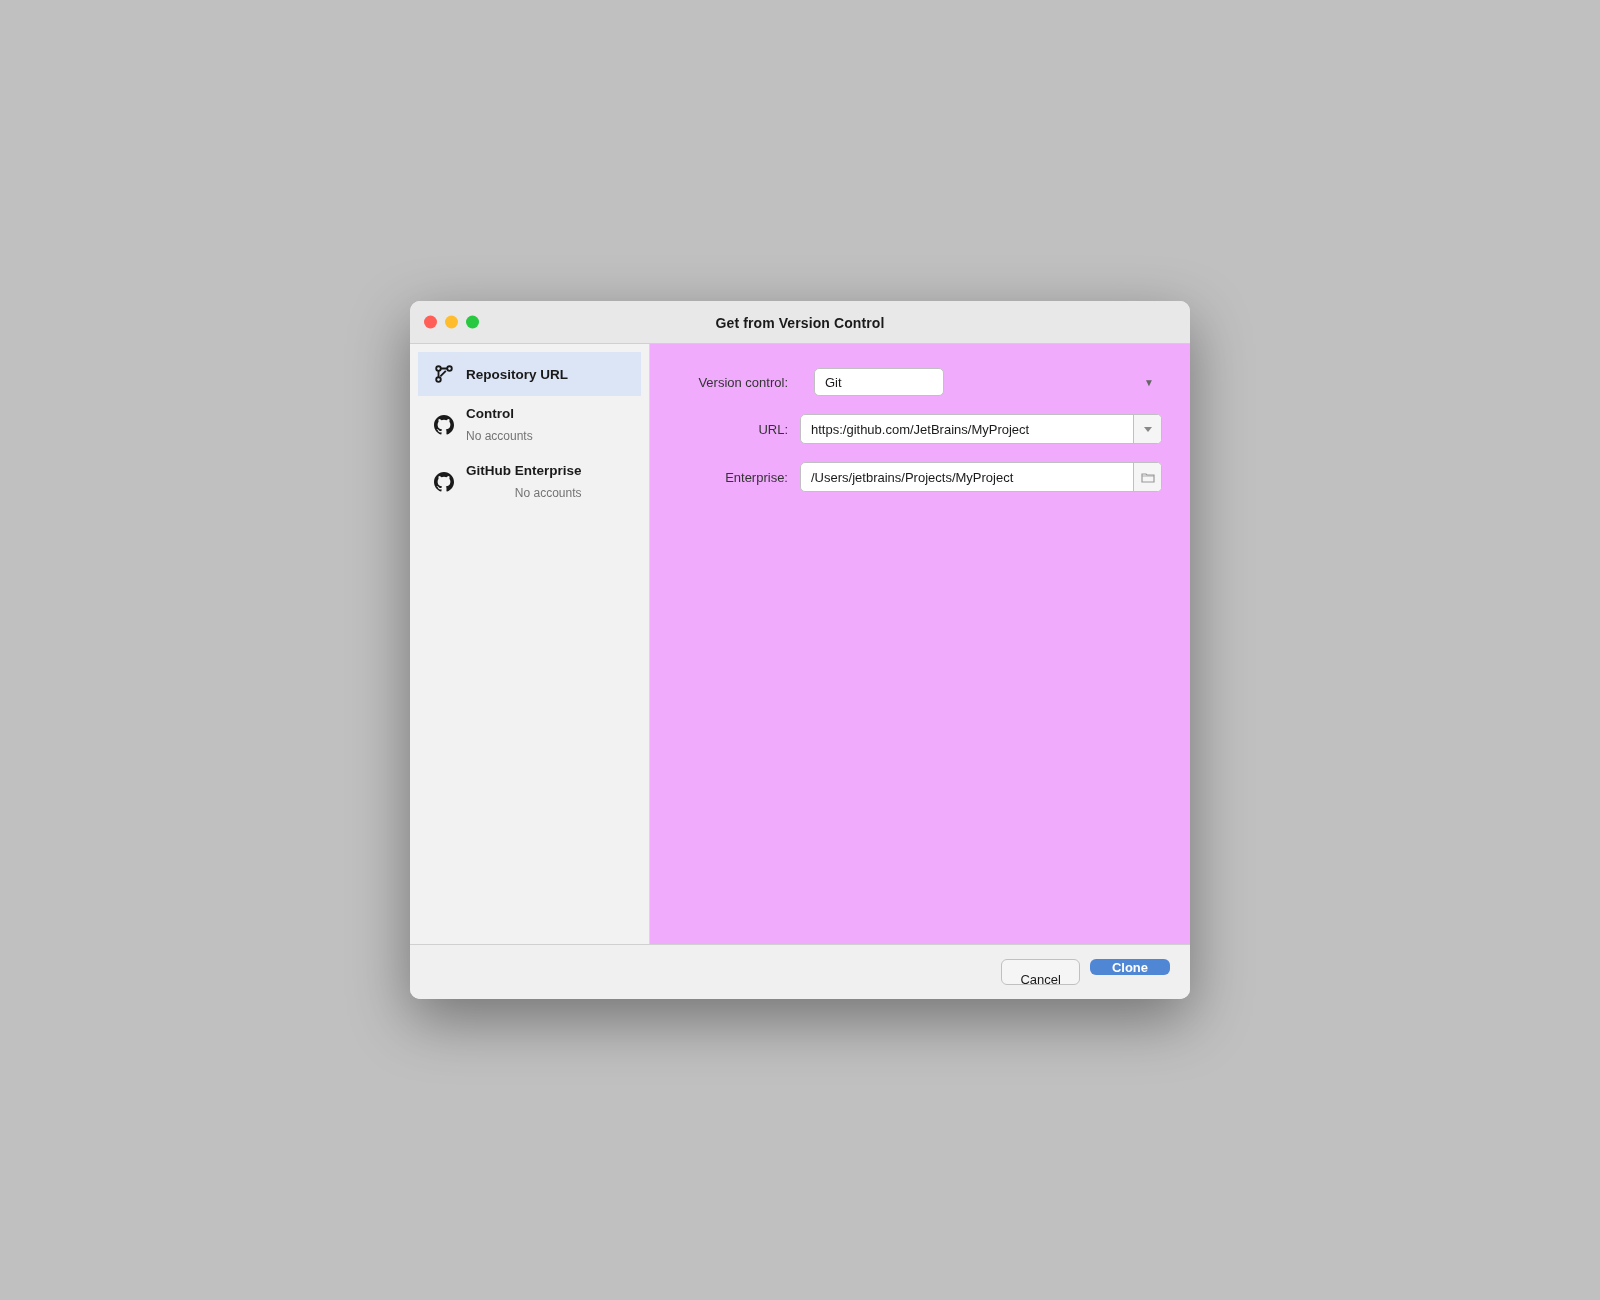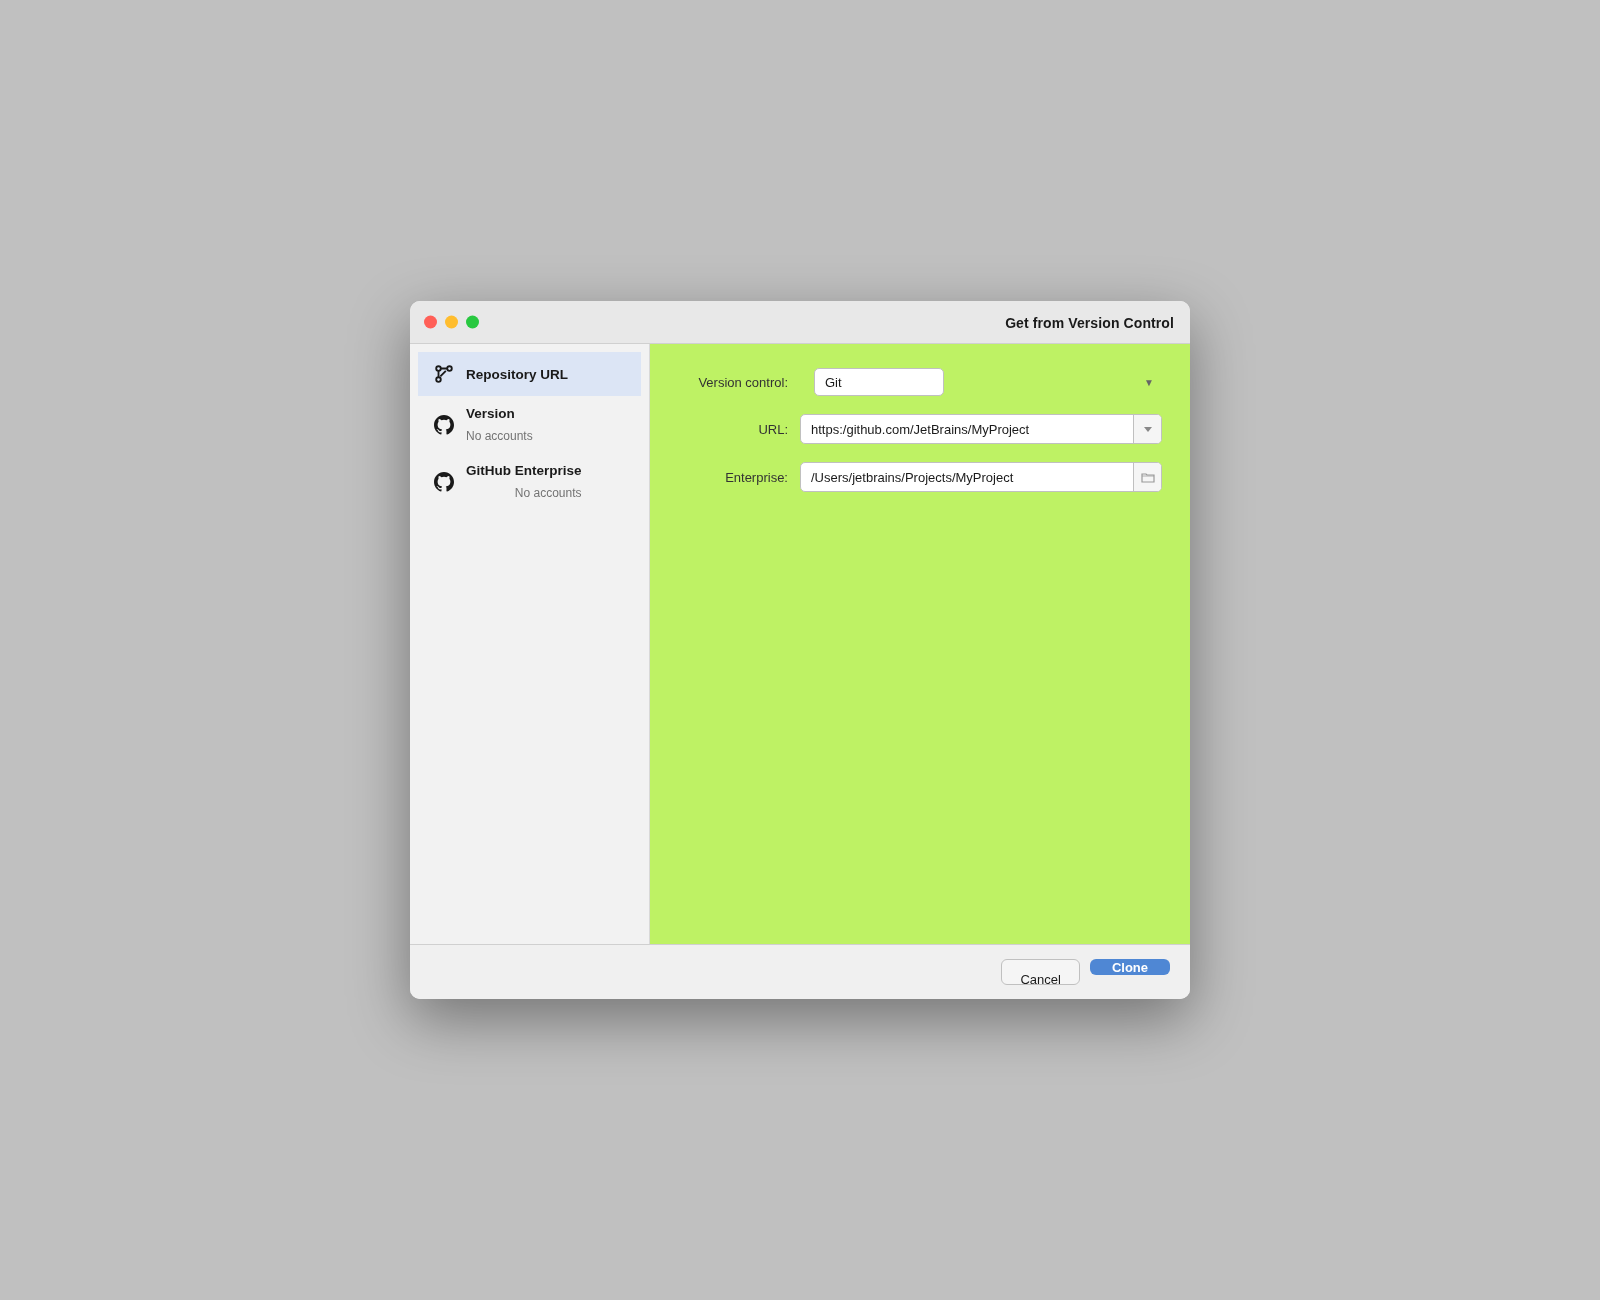--- a/index.html
+++ b/index.html
@@ -25,21 +25,21 @@
       overflow: hidden;
       display: flex;
       flex-direction: column;
     }
 
     .title-bar {
       background: #e8e8e8;
       padding: 14px 16px 12px 16px;
       display: flex;
       align-items: center;
-      justify-content: flex-end;
+      justify-content: center;
       position: relative;
       border-bottom: 1px solid #d0d0d0;
     }
 
     .window-controls {
       position: absolute;
       left: 14px;
       top: 50%;
       transform: translateY(-50%);
       display: flex;
@@ -115,21 +115,21 @@
       height: 24px;
       flex-shrink: 0;
       display: flex;
       align-items: center;
       justify-content: center;
     }
 
     .main-content {
       flex: 1;
       padding: 24px 28px;
-      background: #bef264;
+      background: #f0abfc;
     }
 
     .form-row {
       display: flex;
       align-items: center;
       margin-bottom: 18px;
     }
 
     .form-label {
       font-size: 13px;
@@ -286,21 +286,21 @@
         </div>
       </div>
 
       <div class="sidebar-item">
         <div class="sidebar-icon github-icon">
           <svg viewBox="0 0 24 24" fill="#1a1a1a" xmlns="http://www.w3.org/2000/svg">
             <path d="M12 2C6.477 2 2 6.477 2 12c0 4.418 2.865 8.166 6.839 9.489.5.092.682-.217.682-.482 0-.237-.009-.868-.013-1.703-2.782.604-3.369-1.342-3.369-1.342-.454-1.155-1.11-1.462-1.11-1.462-.908-.62.069-.608.069-.608 1.003.07 1.531 1.03 1.531 1.03.892 1.529 2.341 1.087 2.91.832.092-.647.35-1.088.636-1.338-2.22-.253-4.555-1.11-4.555-4.943 0-1.091.39-1.984 1.029-2.683-.103-.253-.446-1.27.098-2.647 0 0 .84-.269 2.75 1.025A9.578 9.578 0 0 1 12 6.836a9.59 9.59 0 0 1 2.504.337c1.909-1.294 2.747-1.025 2.747-1.025.546 1.377.203 2.394.1 2.647.64.699 1.028 1.592 1.028 2.683 0 3.842-2.339 4.687-4.566 4.935.359.309.678.919.678 1.852 0 1.336-.012 2.415-.012 2.743 0 .267.18.578.688.48C19.138 20.163 22 16.418 22 12c0-5.523-4.477-10-10-10z"></path>
           </svg>
         </div>
         <div class="sidebar-item-text">
-          <span class="sidebar-item-title">Version</span>
+          <span class="sidebar-item-title">Control</span>
           <span class="sidebar-item-subtitle">No accounts</span>
         </div>
       </div>
 
       <div class="sidebar-item">
         <div class="sidebar-icon github-enterprise-icon">
           <svg viewBox="0 0 24 24" fill="#1a1a1a" xmlns="http://www.w3.org/2000/svg">
             <path d="M12 2C6.477 2 2 6.477 2 12c0 4.418 2.865 8.166 6.839 9.489.5.092.682-.217.682-.482 0-.237-.009-.868-.013-1.703-2.782.604-3.369-1.342-3.369-1.342-.454-1.155-1.11-1.462-1.11-1.462-.908-.62.069-.608.069-.608 1.003.07 1.531 1.03 1.531 1.03.892 1.529 2.341 1.087 2.91.832.092-.647.35-1.088.636-1.338-2.22-.253-4.555-1.11-4.555-4.943 0-1.091.39-1.984 1.029-2.683-.103-.253-.446-1.27.098-2.647 0 0 .84-.269 2.75 1.025A9.578 9.578 0 0 1 12 6.836a9.59 9.59 0 0 1 2.504.337c1.909-1.294 2.747-1.025 2.747-1.025.546 1.377.203 2.394.1 2.647.64.699 1.028 1.592 1.028 2.683 0 3.842-2.339 4.687-4.566 4.935.359.309.678.919.678 1.852 0 1.336-.012 2.415-.012 2.743 0 .267.18.578.688.48C19.138 20.163 22 16.418 22 12c0-5.523-4.477-10-10-10z"></path>
           </svg>
         </div>

